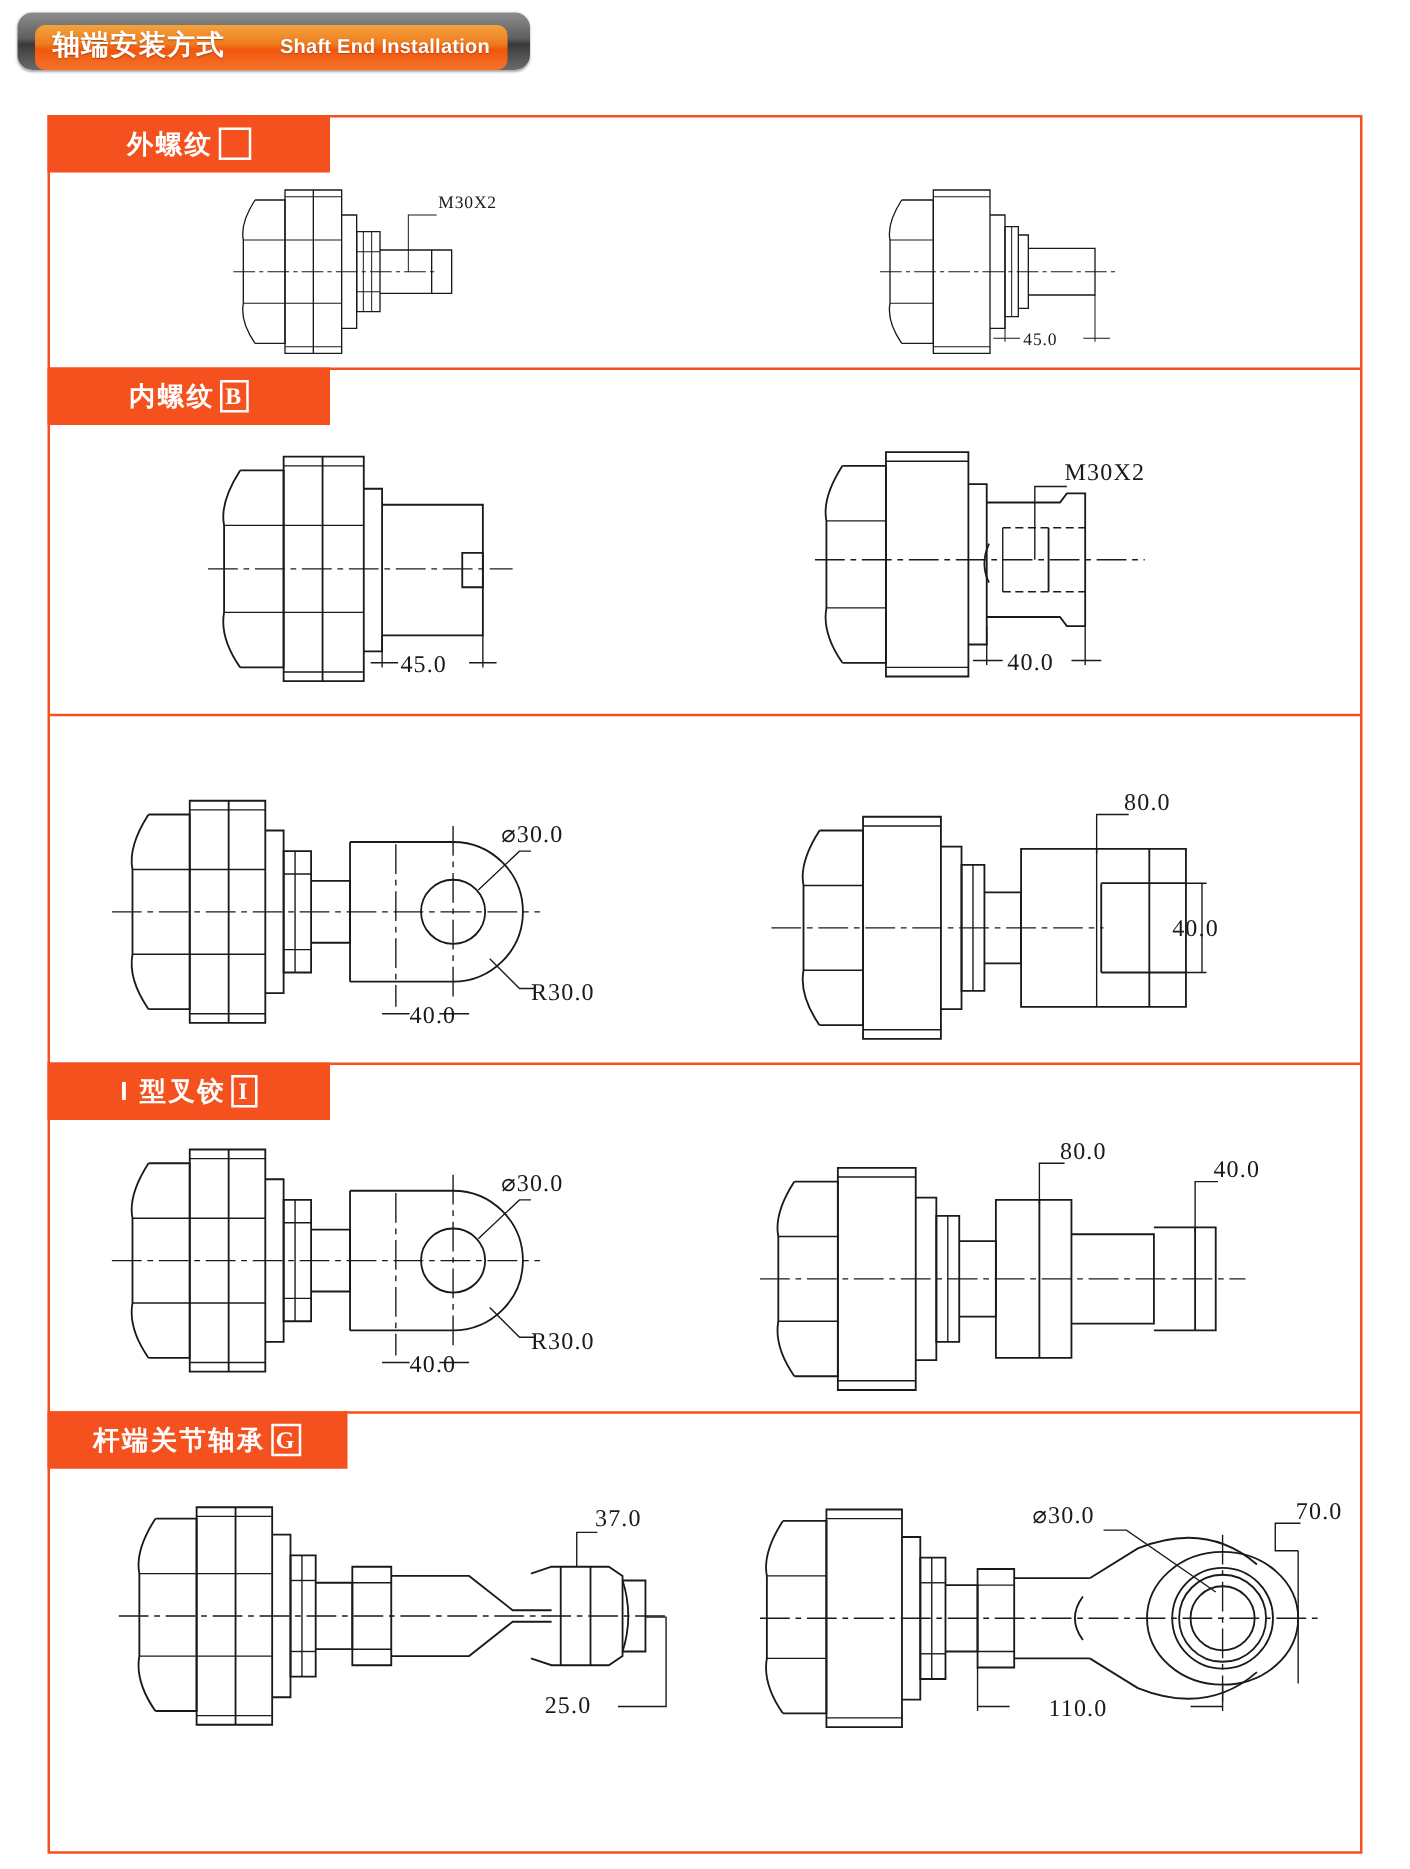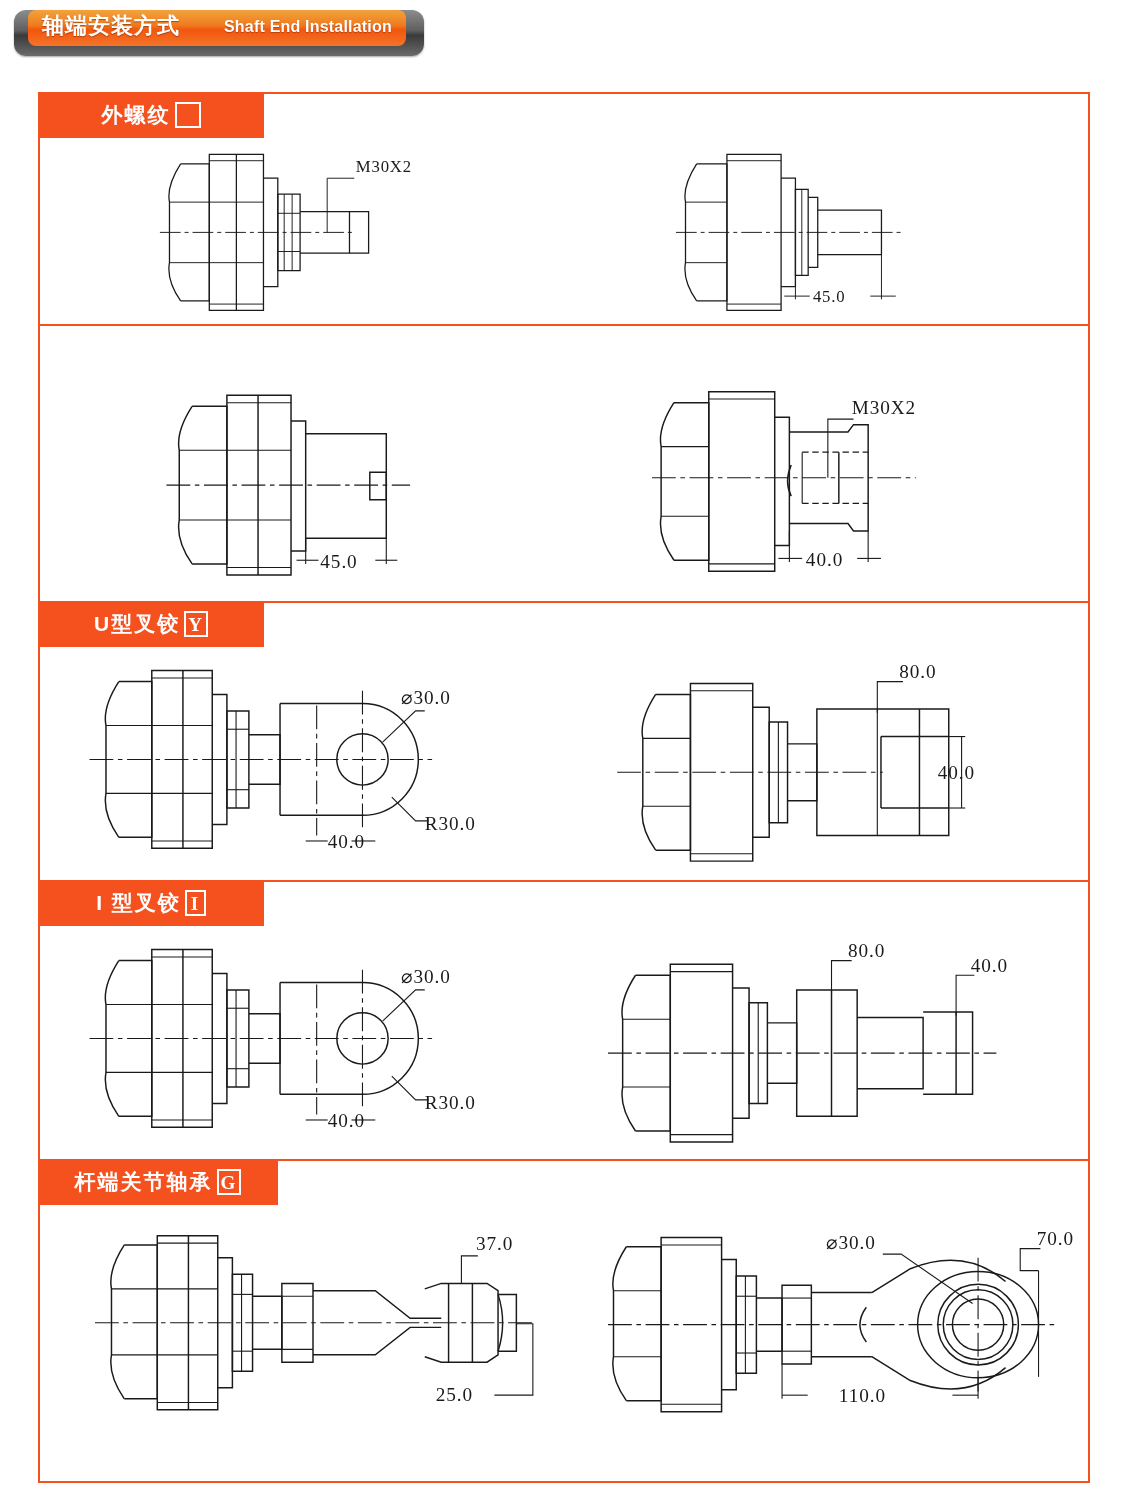--- a/index.html
+++ b/index.html
@@ -7,21 +7,21 @@
   body{
     width:1128px;height:1495px;position:relative;overflow:hidden;
     font-family:"Liberation Sans","DejaVu Sans",sans-serif;
   }
 
   
   #header-banner{
     position:absolute;left:14px;top:10px;
     height:46px;
     padding:0 18px 0 14px;
-    display:flex;align-items:flex-start;
+    display:flex;align-items:flex-end;
     border-radius:12px;
     background:linear-gradient(180deg,#8d8d8d 0%,#5e5e5e 45%,#3a3a3a 55%,#6b6b6b 100%);
     box-shadow:0 1px 2px rgba(0,0,0,.35);
   }
   #header-inner{
     height:36px;border-radius:8px;
     padding:0 14px;
     display:flex;align-items:baseline;gap:8px;
     background:linear-gradient(180deg,#f2a33c 0%,#ef7c1f 42%,#f2560d 55%,#f4742a 100%);
   }
@@ -87,21 +87,21 @@
 
 <div id="header-banner">
   <div id="header-inner">
     <span class="hdr-cn">轴端安装方式</span>
     <span class="hdr-en">Shaft End Installation</span>
   </div>
 </div>
 
 <div id="table-frame">
 
-  <div class="row" style="height:230px;">
+  <div class="row" style="height:200px;">
     <div class="row-label">
       <span class="lbl-text">外螺纹</span>
       <span class="lbl-code empty"></span>
     </div>
     <div class="row-body">
 
       <div class="fig-cell">
         <svg viewBox="0 0 524 231" preserveAspectRatio="xMidYMid meet">
 
           <path class="ln" d="M82 30 q-18 28 -14 48 l0 76 q-4 22 14 48"></path>
@@ -156,20 +156,24 @@
           <path class="ln-thin" d="M182 196 L214 196"></path>
           <path class="ln-thin" d="M290 196 L322 196"></path>
           <text class="dimtxt" x="218" y="204">45.0</text>
         </svg>
       </div>
 
     </div>
   </div>
 
   <div class="row" style="height:277px;">
+    <div class="row-label">
+      <span class="lbl-text">内螺纹</span>
+      <span class="lbl-code">B</span>
+    </div>
     <div class="row-body">
 
       <div class="fig-cell">
         <svg viewBox="0 0 524 231" preserveAspectRatio="xMidYMid meet">
           <path class="ln" d="M118 28 q-18 28 -14 48 l0 76 q-4 22 14 48"></path>
           <path class="ln-thin" d="M104 76 L156 76"></path>
           <path class="ln-thin" d="M104 152 L156 152"></path>
           <path class="ln" d="M118 28 L156 28 L156 200 L118 200"></path>
           <path class="ln" d="M156 16 L226 16 L226 212 L156 212 Z"></path>
           <path class="ln-thin" d="M156 24 L226 24"></path>
@@ -218,24 +222,20 @@
           <path class="ln-thin" d="M186 194 L212 194"></path>
           <path class="ln-thin" d="M272 194 L298 194"></path>
           <text class="dimtxt" x="216" y="202">40.0</text>
         </svg>
       </div>
 
     </div>
   </div>
 
   <div class="row" style="height:279px;">
-    <div class="row-label">
-      <span class="lbl-text">U型叉铰</span>
-      <span class="lbl-code">Y</span>
-    </div>
     <div class="row-body">
 
       <div class="fig-cell">
         <svg viewBox="0 0 524 233" preserveAspectRatio="xMidYMid meet">
           <path class="ln" d="M38 26 q-18 28 -14 48 l0 74 q-4 22 14 48"></path>
           <path class="ln-thin" d="M24 74 L74 74"></path>
           <path class="ln-thin" d="M24 148 L74 148"></path>
           <path class="ln" d="M38 26 L74 26 L74 196 L38 196"></path>
           <path class="ln" d="M74 14 L140 14 L140 208 L74 208 Z"></path>
           <path class="ln-thin" d="M74 22 L140 22"></path>

